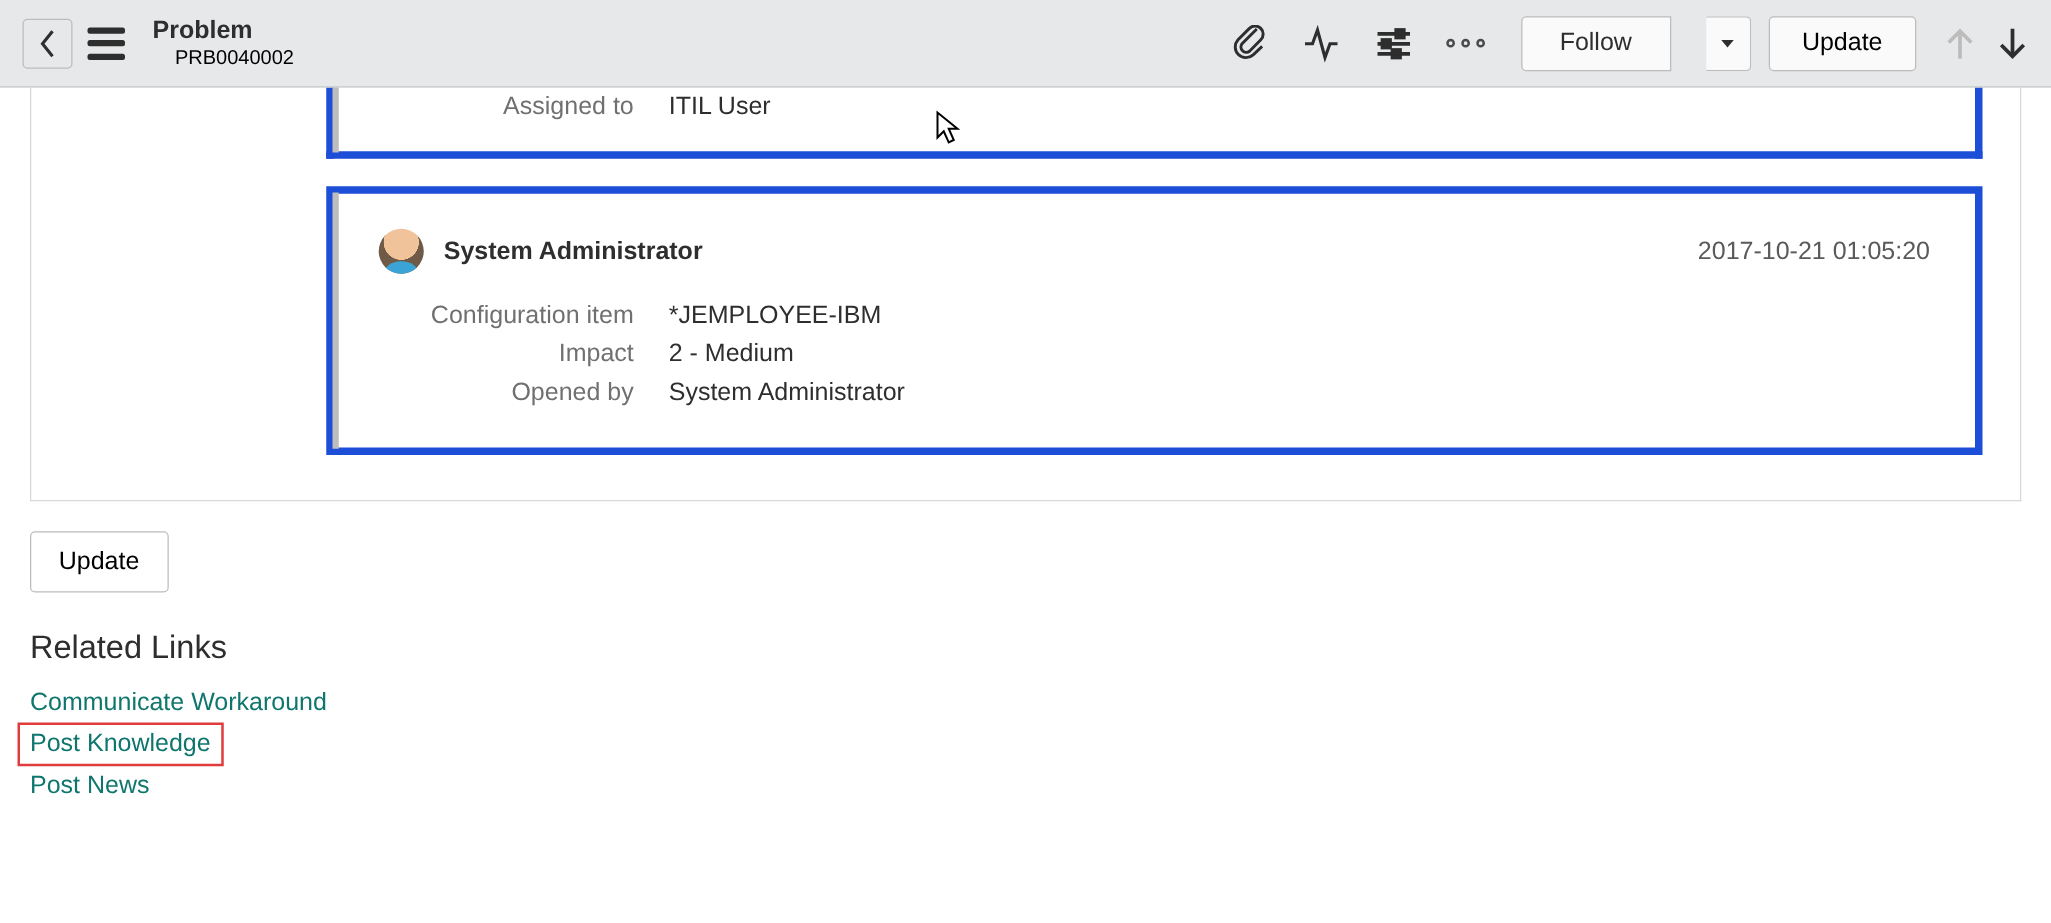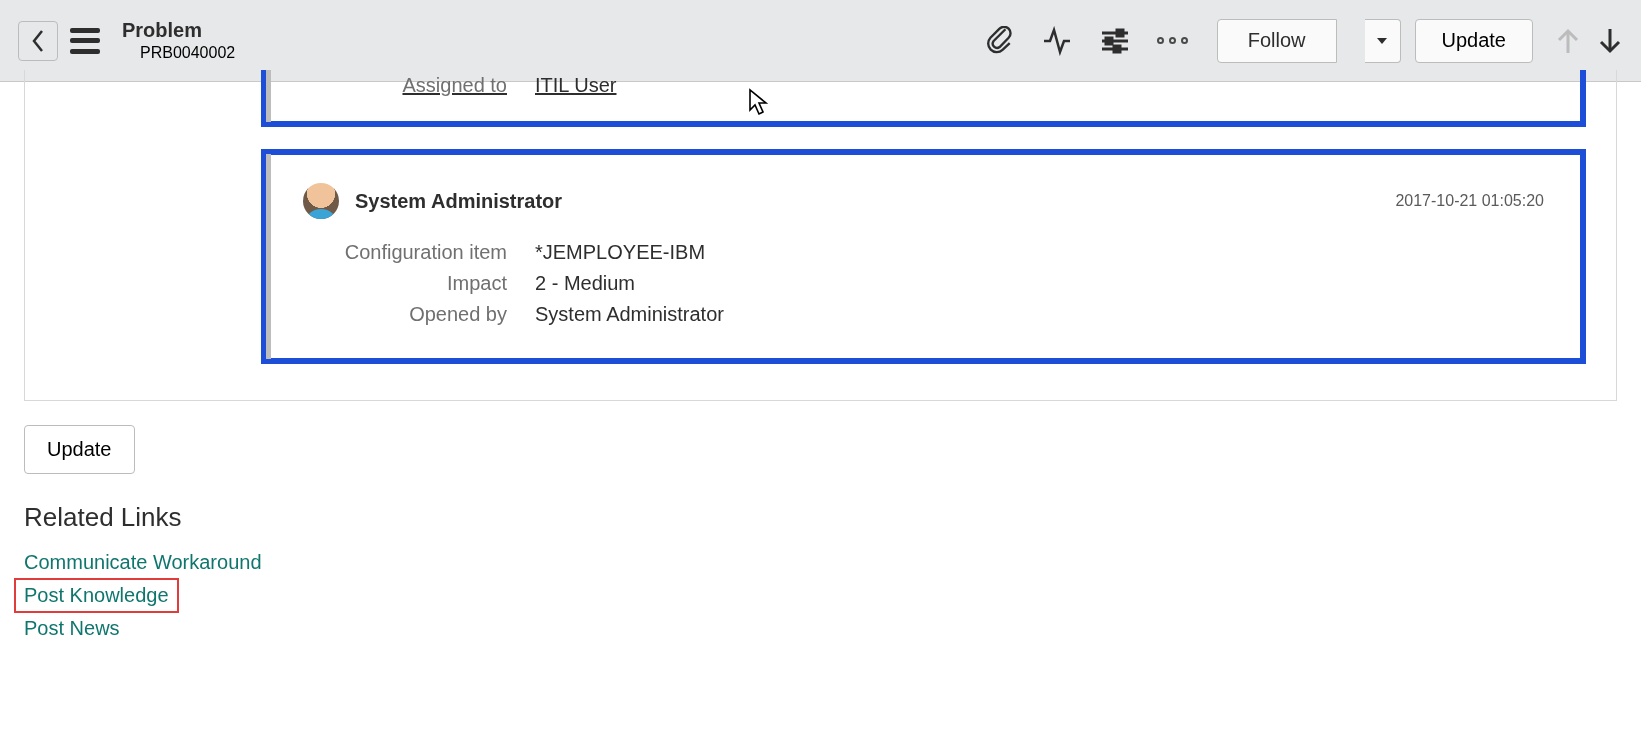--- a/index.html
+++ b/index.html
@@ -9,21 +9,21 @@
       color: #2e2e2e;
       font-size: 18px;
       width: 1641px;
       height: 738px;
       overflow: hidden;
       position: relative;
     }
 
     
     .header {
-      height: 82px;
+      height: 70px;
       background: #e6e8ea;
       border-bottom: 1px solid #c8c8c8;
       display: flex;
       align-items: center;
       padding: 0 10px 0 18px;
     }
     .back-btn {
       width: 40px; height: 40px;
       border: 1px solid #bcbcbc;
       background: #e6e8ea;
@@ -127,21 +127,20 @@
       content: "";
       position: absolute;
       left: -1px; top: -1px; bottom: -1px;
       width: 5px;
       background: #bdbdbd;
     }
     .card.first {
       border-top: none;
       padding-top: 0;
       padding-bottom: 20px;
-      text-decoration: underline;
     }
     .card-spacer { height: 22px; }
 
     .card-row {
       display: flex;
       align-items: baseline;
       padding: 4px 0;
     }
     .card-row .label {
       width: 232px;
@@ -173,21 +172,21 @@
       content: "";
       position: absolute;
       left: 4px; right: 4px; bottom: -10px; height: 20px;
       background: #3ba4d6;
       border-radius: 50% 50% 0 0;
     }
     .card-header .name { font-weight: 600; font-size: 20px; }
     .card-header .timestamp {
       margin-left: auto;
       color: #5a5a5a;
-      font-size: 16px;
+      font-size: 20px;
     }
 
     
     .update-area { margin: 12px 24px 0 24px; }
     .update-btn {
       border: 1px solid #bcbcbc;
       background: #fff;
       font-size: 20px;
       padding: 12px 22px;
       border-radius: 4px;

